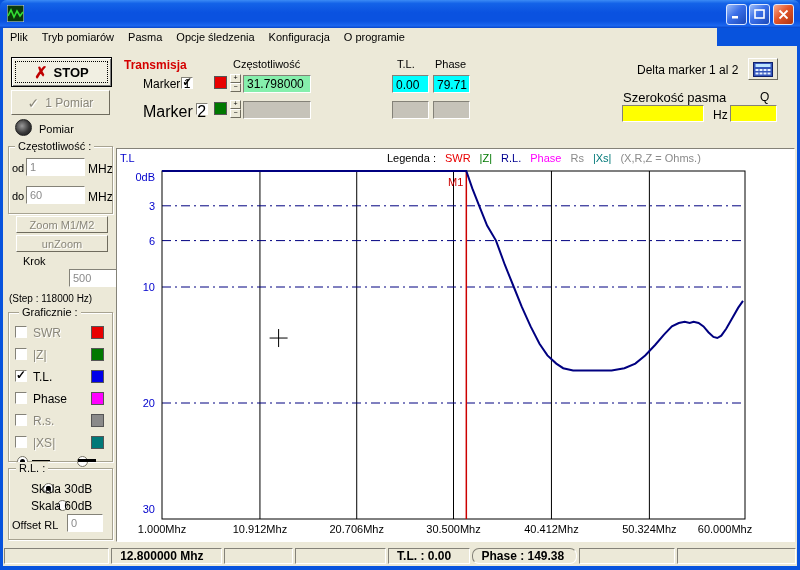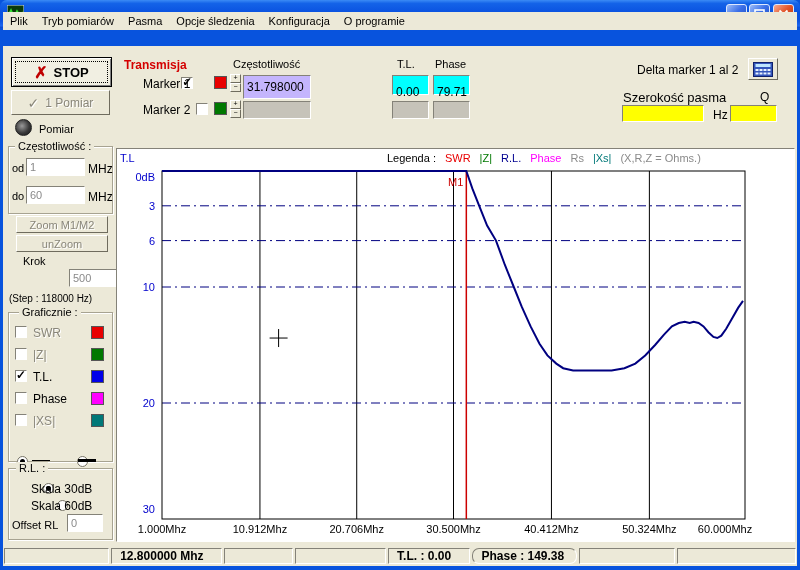--- a/index.html
+++ b/index.html
@@ -9,41 +9,41 @@
   
   #titlebar{left:0;top:0;width:800px;height:28px;border-radius:7px 7px 0 0;
     background:linear-gradient(180deg,#3b8bf5 0%,#1463e8 12%,#0a52e0 45%,#0a52e0 75%,#1b66ef 92%,#0845c8 100%);}
   #title-text{left:28px;top:6px;color:#fff;font-weight:bold;font-size:12.5px;text-shadow:1px 1px 1px #072a7a;white-space:nowrap;}
   #app-icon{left:7px;top:5px;width:17px;height:17px;}
   .winbtn{top:4px;width:21px;height:21px;border-radius:3px;border:1px solid #dce8ff;box-sizing:border-box;}
   .winbtn.blue{background:linear-gradient(135deg,#9dbdf8 0%,#3a6fe8 45%,#1c49b8 100%);}
   .winbtn.red{background:linear-gradient(135deg,#f7ab91 0%,#e2552a 45%,#b03410 100%);}
   #btn-min{right:53px;} #btn-max{right:30px;} #btn-close{right:6px;}
   
-  #menubar{left:3px;top:12px;width:794px;height:18px;background:#ece9d8;display:flex;align-items:center;}
+  #menubar{left:3px;top:28px;width:714px;height:18px;background:#ece9d8;display:flex;align-items:center;}
   .menu-item{padding:1px 7px;white-space:nowrap;}
   
   #main{left:3px;top:46px;width:794px;height:500px;background:#ece9d8;}
   .raised{background:#ece9d8;border:1px solid;border-color:#fff #6f6c5e #6f6c5e #fff;box-sizing:border-box;}
   .group{border:1px solid #a7a391;box-shadow:1px 1px 0 #fff,inset 1px 1px 0 #fff;box-sizing:border-box;}
   .group-title{background:#ece9d8;padding:0 3px;white-space:nowrap;}
   .dis{color:#89867a;text-shadow:1px 1px 0 #fff;}
   input{font-family:"Liberation Sans",sans-serif;font-size:11px;border:1px solid;border-color:#848278 #fff #fff #848278;
         box-sizing:border-box;padding:1px 3px;background:#fff;outline:none;}
   .cb{width:12px;height:12px;background:#fff;border:1px solid;border-color:#848278 #fff #fff #848278;
       box-sizing:border-box;display:inline-block;position:relative;}
   .cb.checked::after{content:"✓";position:absolute;left:0px;top:-3px;font-size:12px;font-weight:bold;color:#000;}
   .radio{width:11px;height:11px;border-radius:50%;background:#fff;border:1px solid #777467;box-sizing:border-box;display:inline-block;position:relative;}
   .radio.sel::after{content:"";position:absolute;left:2px;top:2px;width:5px;height:5px;border-radius:50%;background:#000;}
   .swatch{width:13px;height:13px;border:1px solid #555;box-sizing:border-box;display:inline-block;}
   .spinner{width:11px;height:18px;display:flex;flex-direction:column;}
   .spinner span{flex:1;background:#ece9d8;border:1px solid;border-color:#fff #6f6c5e #6f6c5e #fff;
       font-size:7px;line-height:6px;text-align:center;box-sizing:border-box;}
   .cyanbox{background:#00ffff;border:1px solid;border-color:#848278 #fff #fff #848278;box-sizing:border-box;
-      padding:9px 3px;font-size:12px;}
+      padding:2px 3px;font-size:12px;}
   .graybox{background:#c6c3b9;border:1px solid;border-color:#848278 #fff #fff #848278;box-sizing:border-box;}
   
   #chart-panel{left:113px;top:102px;width:679px;height:394px;background:#fff;
       border:1px solid;border-color:#848278 #fff #fff #848278;box-sizing:border-box;padding-left:12px;}
   #chart-tl-label{left:3px;top:3px;color:#0000cc;}
   #legend{left:270px;top:3px;display:flex;gap:9px;white-space:nowrap;}
   
   #statusbar{left:3px;top:546px;width:794px;height:20px;background:#ece9d8;display:flex;align-items:stretch;}
   .seg{margin:2px 1px;border:1px solid;border-color:#848278 #fff #fff #848278;font-weight:bold;font-size:12px;
        display:flex;align-items:center;padding-left:8px;box-sizing:border-box;white-space:nowrap;}
@@ -144,20 +144,25 @@
         <span style="position: absolute; left: 25px; top: 4px; font-size: 12px;">T.L.</span>
         <span class="swatch" style="position: absolute; left: 83px; top: 4px; background: rgb(0, 0, 232);"></span>
       </div>
       <div style="position: relative; height: 22px;">
         <span class="cb" style="position: absolute; left: 7px; top: 4px;"></span>
         <span style="position: absolute; left: 25px; top: 4px; font-size: 12px;">Phase</span>
         <span class="swatch" style="position: absolute; left: 83px; top: 4px; background: rgb(255, 0, 255);"></span>
       </div>
       <div style="position: relative; height: 22px;">
         <span class="cb" style="position: absolute; left: 7px; top: 4px;"></span>
+        <span style="position: absolute; left: 25px; top: 4px; font-size: 12px; color: rgb(137, 134, 122); text-shadow: rgb(255, 255, 255) 1px 1px 0px;">R.s.</span>
+        <span class="swatch" style="position: absolute; left: 83px; top: 4px; background: rgb(138, 138, 138);"></span>
+      </div>
+      <div style="position: relative; height: 22px;">
+        <span class="cb" style="position: absolute; left: 7px; top: 4px;"></span>
         <span style="position: absolute; left: 25px; top: 4px; font-size: 12px; color: rgb(137, 134, 122); text-shadow: rgb(255, 255, 255) 1px 1px 0px;">|XS|</span>
         <span class="swatch" style="position: absolute; left: 83px; top: 4px; background: rgb(0, 120, 120);"></span>
       </div>
     </div>
   <span class="abs radio sel" style="left:14px;top:409px;"></span>
   <div class="abs" style="left:29px;top:414px;width:18px;height:1px;background:#000;"></div>
   <span class="abs radio" style="left:60px;top:409px;"></span>
   <div class="abs" style="left:75px;top:413px;width:18px;height:3px;background:#000;"></div>
 
   <div class="abs group" style="left:5px;top:422px;width:105px;height:72px;"></div>
@@ -175,26 +180,26 @@
   <div class="abs lbl" style="left:394px;top:12px;">T.L.</div>
   <div class="abs lbl" style="left:432px;top:12px;">Phase</div>
 
   <span class="abs cb checked" style="left:122px;top:31px;"></span>
   <div class="abs lbl" style="left:140px;top:31px;font-size:12px;">Marker 1</div>
   <span class="abs swatch" style="left:211px;top:30px;background:#e80000;"></span>
   <div class="abs spinner" style="left:227px;top:28px;">
       <span>+</span>
       <span>−</span>
     </div>
-  <input class="abs" style="left: 240px; top: 29px; width: 68px; height: 24px; background: #c4b5fd; font-size: 12px;" value="31.798000">
+  <input class="abs" style="left: 240px; top: 29px; width: 68px; height: 18px; background: #86efac; font-size: 12px;" value="31.798000">
   <div class="abs cyanbox" style="left:389px;top:29px;width:37px;height:18px;">0.00</div>
   <div class="abs cyanbox" style="left:430px;top:29px;width:37px;height:18px;">79.71</div>
 
   <span class="abs cb" style="left:122px;top:57px;"></span>
-  <div class="abs lbl" style="left:140px;top:57px;font-size:12px;">Marker 2</div>
+  <div class="abs lbl" style="left:140px;top:57px;font-size:16px;">Marker 2</div>
   <span class="abs swatch" style="left:211px;top:56px;background:#007800;"></span>
   <div class="abs spinner" style="left:227px;top:54px;">
       <span>+</span>
       <span>−</span>
     </div>
   <input class="abs graybox" style="left: 240px; top: 55px; width: 68px; height: 18px; background: rgb(198, 195, 185);" value="">
   <div class="abs graybox" style="left:389px;top:55px;width:37px;height:18px;"></div>
   <div class="abs graybox" style="left:430px;top:55px;width:37px;height:18px;"></div>
 
   <div class="abs lbl" style="left:634px;top:17px;font-size:12px;">Delta marker 1 al 2</div>

